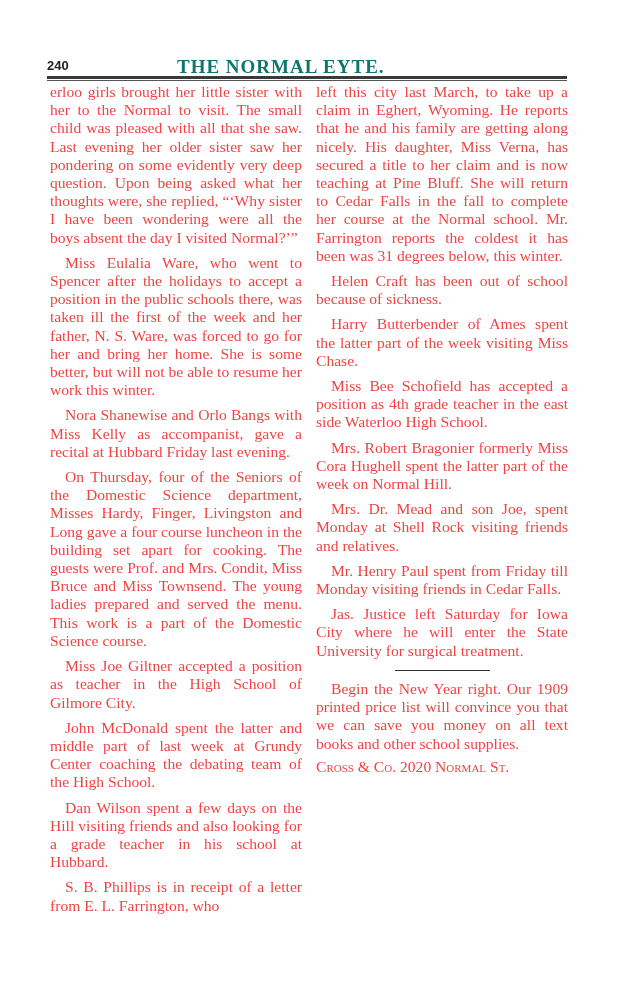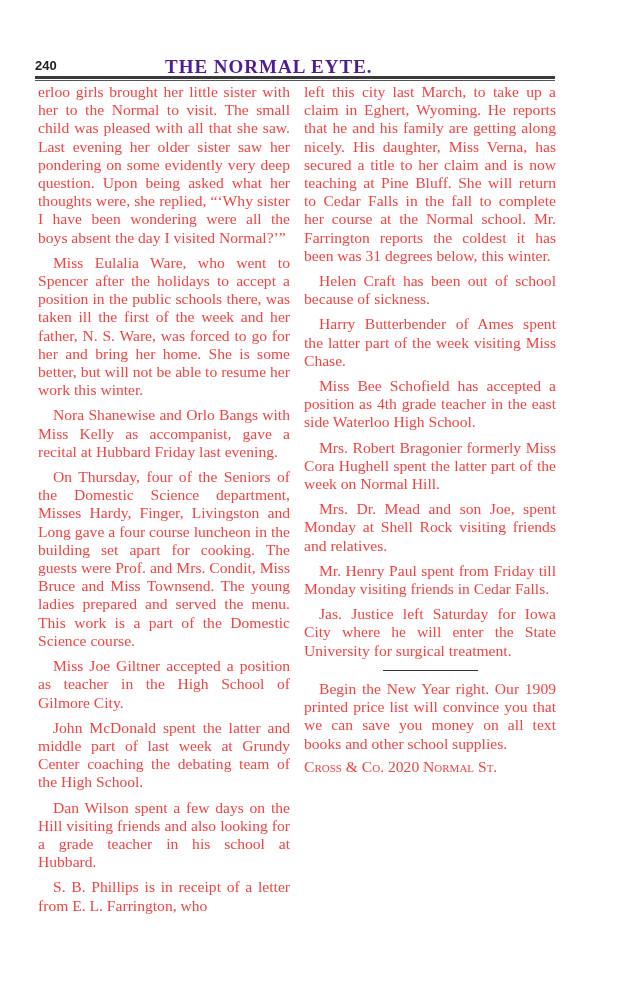--- a/index.html
+++ b/index.html
@@ -1,20 +1,20 @@
 <!DOCTYPE html>
 <html><head>
 <meta charset="utf-8">
 <style>
   html, body { margin: 0; padding: 0; background: #ffffff; }
   body { width: 619px; height: 1008px; position: relative; overflow: hidden; font-family: "DejaVu Serif", "Liberation Serif", serif; color: #2a2a2a; }
-  .page { position: absolute; left: 2px; top: 0; width: 570px; height: 1008px; }
+  .page { position: absolute; left: 14px; top: 0; width: 570px; height: 1008px; }
   .header { position: absolute; top: 56px; left: 33px; width: 520px; height: 22px; }
   .page-num { position: absolute; left: 0; top: 2px; font-family: "Liberation Sans", sans-serif; font-size: 13px; font-weight: bold; color: #222; }
-  .title { position: absolute; left: 130px; top: 0; font-family: "Liberation Serif", serif; font-size: 19px; font-weight: bold; letter-spacing: 1px; color: #4c1d95; }
+  .title { position: absolute; left: 130px; top: 0; font-family: "Liberation Serif", serif; font-size: 19px; font-weight: bold; letter-spacing: 1px; color: #0f766e; }
   .rule-thick { position: absolute; top: 76px; left: 33px; width: 520px; height: 3px; background: #3a3a3a; }
   .rule-thin { position: absolute; top: 80px; left: 33px; width: 520px; height: 1px; background: #555; }
   .col { position: absolute; top: 83px; width: 252px; font-family: "Liberation Serif", serif; font-size: 15.6px; line-height: 18.2px; text-align: justify; color: #ef4444; }
   .col.left { left: 36px; }
   .col.right { left: 302px; }
   .col p { margin: 0 0 7px 0; text-indent: 15px; hyphens: manual; }
   .col p.cont { text-indent: 0; }
   .divider { width: 95px; height: 1px; background: #333; margin: 10px auto 9px auto; }
   .sig { text-indent: 0 !important; margin-top: -2px !important; }
   .smallcaps { font-variant: small-caps; }

